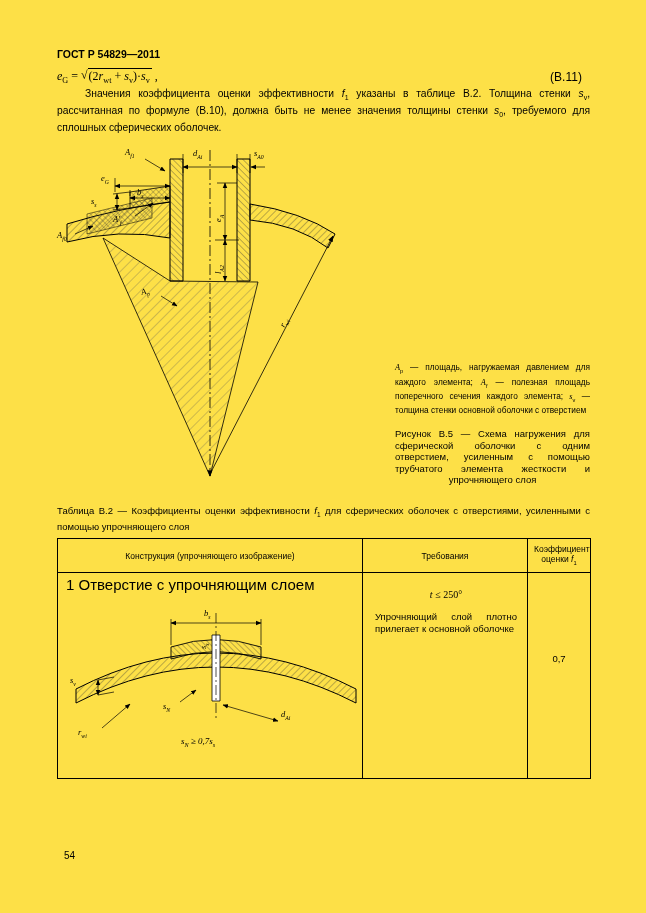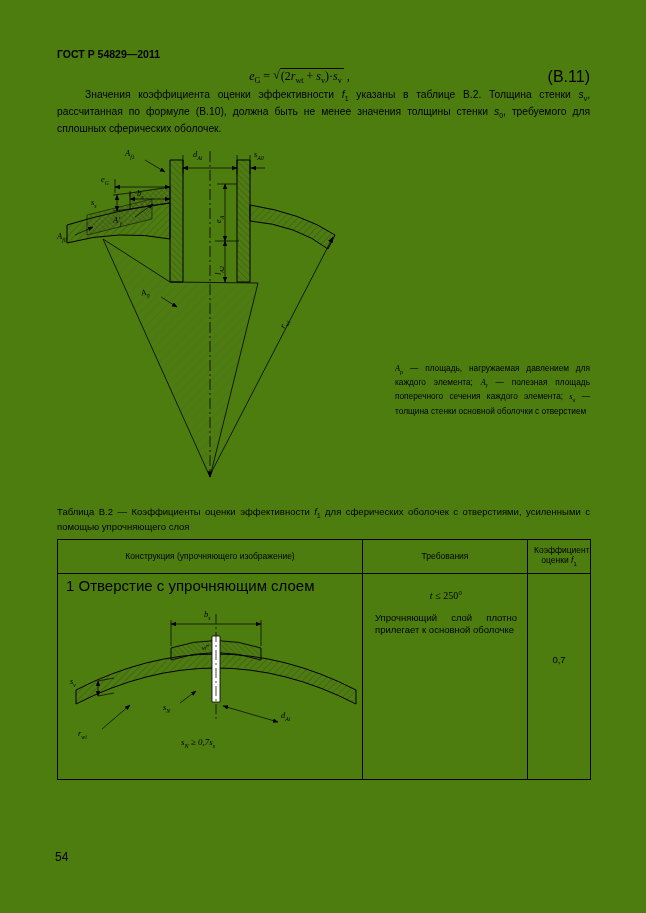--- a/index.html
+++ b/index.html
@@ -1,33 +1,33 @@
 <!DOCTYPE html>
 <html><head>
 <meta charset="utf-8">
 <style>
   * { margin:0; padding:0; box-sizing:border-box; }
   html,body { background:#888; }
   .page {
     position:relative; width:646px; height:913px; margin:0 auto;
-    background:#4d7c0f; color:#000; overflow:hidden;
+    background:#fde047; color:#000; overflow:hidden;
     font-family:"Liberation Sans","DejaVu Sans",sans-serif;
     padding:48px 56px 0 57px;
   }
   .doc-header { font-size:10.5px; font-weight:bold; }
   .para { font-size:10.3px; line-height:13px; text-align:justify; }
   .indent { text-indent:28px; }
   .mt1 { margin-top:20px; }
   .mt2 { margin-top:6px; }
   i { font-style:italic; }
   sub { font-size:0.68em; }
   
   .formula-row { display:flex; align-items:center; margin:8px 0 2px 0; }
-  .formula { flex:1; text-align:center; font-family:"Liberation Serif","DejaVu Serif",serif; font-size:12px; }
-  .formula-num { width:48px; text-align:right; font-size:16px; }
+  .formula { flex:1; text-align:left; font-family:"Liberation Serif","DejaVu Serif",serif; font-size:12px; }
+  .formula-num { width:48px; text-align:center; font-size:12px; }
   .sqrt { display:inline-block; white-space:nowrap; }
   .rad { display:inline-block; font-style:normal; transform:translateY(-1px); }
   .ovl { display:inline-block; border-top:1px solid #000; padding:0 2px 0 1px; }
   
   .fig-row { display:flex; margin-top:12px; }
   .fig-left { position:relative; width:332px; height:342px; flex:0 0 332px; }
   .fig-right { flex:1; margin-top:216px; padding-left:6px; }
   .fig-note { font-size:8.3px; line-height:10.5px; text-align:justify; }
   .fig-note i, .dlabel i, .cell-formula i { font-family:"Liberation Serif","DejaVu Serif",serif; }
   .fig-caption { margin-top:13px; font-size:9.5px; line-height:11.5px; text-align:justify; text-align-last:center; }
@@ -40,21 +40,21 @@
   .b2 th { font-weight:normal; font-size:8.5px; line-height:10px; padding:4px 6px; vertical-align:middle; text-align:center; height:34px; }
   .b2 td { vertical-align:top; font-size:9.5px; line-height:12px; height:206px; }
   .c1 { width:305px; padding:6px 2px 0 8px; }
   .c2 { width:165px; padding:16px 10px 0 12px; }
   .c3 { width:63px; text-align:center; padding-top:80px; }
   .cell-title { font-size:15px; }
   .tdiagram { position:relative; width:300px; height:158px; margin:6px auto 0 auto; }
   .req1 { text-align:center; font-size:10px; margin-bottom:10px; font-family:"Liberation Serif","DejaVu Serif",serif; }
   .req2 { text-align:justify; }
   .cond { font-size:9px; }
-  .page-num { position:absolute; left:55px; top:850px; font-size:12px; }
+  .page-num { position:absolute; left:64px; top:850px; font-size:10px; }
 </style>
 </head>
 <body>
 
 <div class="page">
 
   <div class="doc-header">ГОСТ Р 54829—2011</div>
 
 
   <div class="formula-row">
@@ -121,20 +121,21 @@
       <span class="dlabel" style="left:34px;top:50px"><i>s</i><sub>s</sub></span>
       <span class="dlabel" style="left:56px;top:68px"><i>A</i>′<sub>f</sub></span>
       <span class="dlabel" style="left:0px;top:84px"><i>A</i><sub>f0</sub></span>
       <span class="dlabel rot90" style="left:156px;top:76px"><i>e</i><sub>A</sub></span>
       <span class="dlabel rot90" style="left:156px;top:128px"><i>l</i><sub>A2</sub></span>
       <span class="dlabel" style="left:84px;top:140px;transform:rotate(-15deg)"><i>A</i><sub>p</sub></span>
       <span class="dlabel" style="left:220px;top:178px;transform:rotate(-63deg);transform-origin:left top"><i>r</i><sub>wi</sub></span>
     </div>
     <div class="fig-right">
       <p class="fig-note"><i>A</i><sub>p</sub> — площадь, нагружаемая давлением для каждого элемента; <i>A</i><sub>f</sub> — полезная площадь поперечного сечения каждого элемента; <i>s</i><sub>v</sub> — толщина стенки основной оболочки с отверстием</p>
+      <p class="fig-caption">Рисунок В.5 — Схема нагружения для сферической оболочки с одним отверстием, усиленным с помощью трубчатого элемента жесткости и упрочняющего слоя</p>
     </div>
   </div>
 
   <p class="tbl-caption">Таблица В.2 — Коэффициенты оценки эффективности <i>f</i><sub>1</sub> для сферических оболочек с отверстиями, усиленными с помощью упрочняющего слоя</p>
 
   <table class="b2">
     <thead>
       <tr>
         <th class="c1">Конструкция (упрочняющего изображение)</th>
         <th class="c2">Требования</th>

